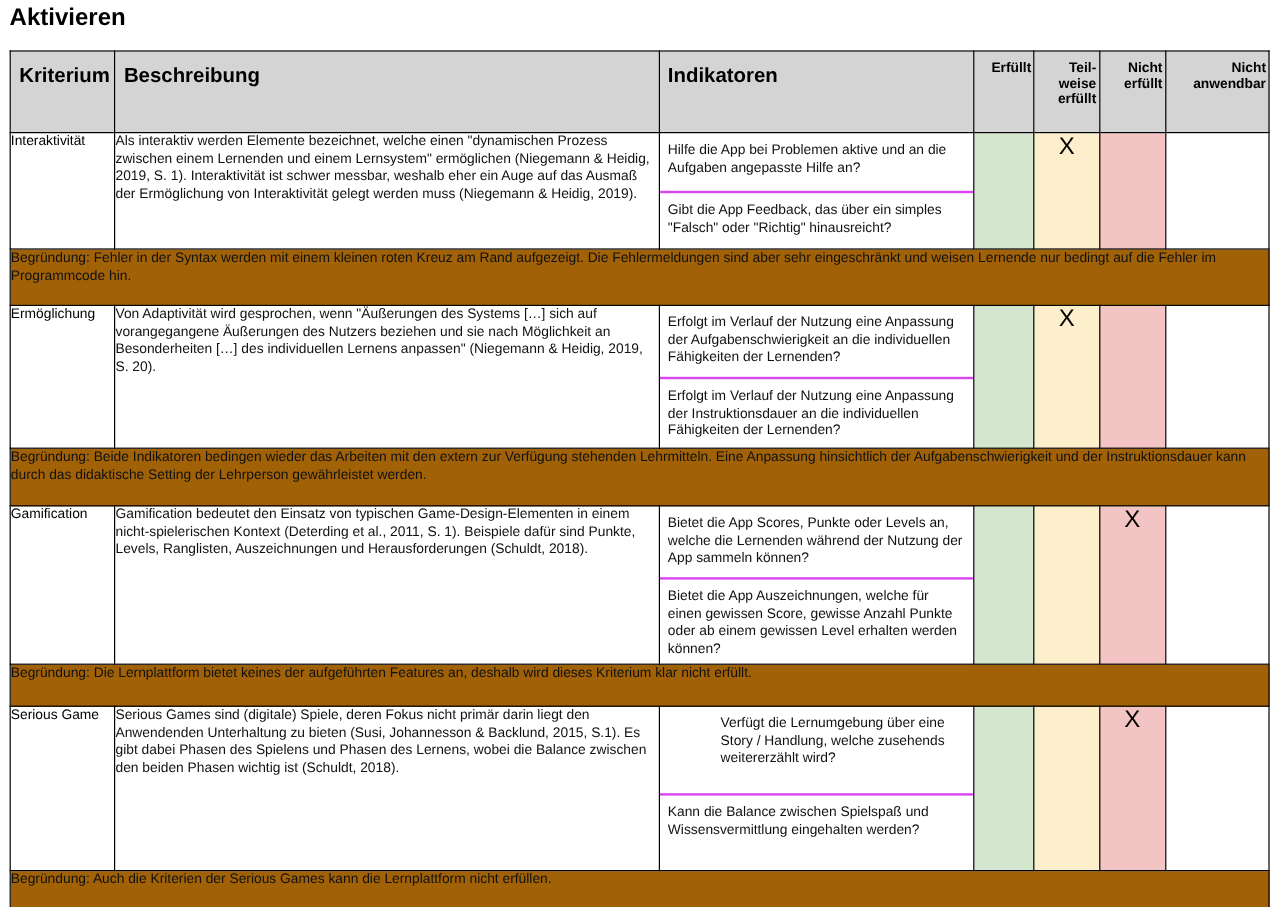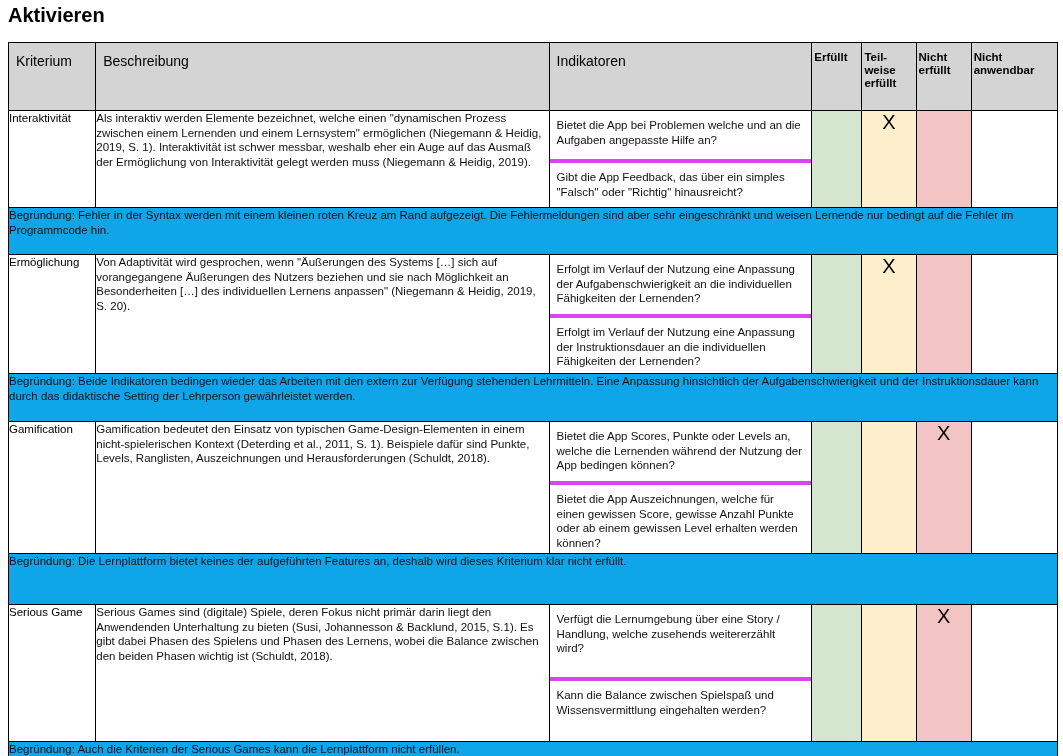--- a/index.html
+++ b/index.html
@@ -20,35 +20,35 @@
     }
     .c-krit { width: 87px; }
     .c-beschr { width: 452px; }
     .c-ind { width: 262px; }
     .c-erf { width: 50px; }
     .c-teil { width: 54px; }
     .c-nicht { width: 55px; }
     .c-na { width: 86px; }
 
     th.h { background: #d4d4d4; height: 57px; text-align: left; }
-    th.h.big { font-size: 14px; font-weight: normal; padding: 10px 7px 0 7px; }
-    th.h.small { font-size: 11.5px; font-weight: bold; text-align: left; padding: 8px 2px 0 2px; line-height: 13px; }
+    th.h.big { font-size: 17px; font-weight: bold; padding: 10px 7px 0 7px; }
+    th.h.small { font-size: 11.5px; font-weight: bold; text-align: right; padding: 8px 2px 0 2px; line-height: 13px; }
 
     td.krit { font-size: 11.5px; padding: 8px 7px; line-height: 14px; }
     td.beschr { font-size: 11.5px; padding: 8px 7px; line-height: 14.5px; color: #111; }
     td.ind { padding: 0; }
     .ind-cell { font-size: 11.5px; line-height: 14.5px; padding: 7px 7px; color: #111; box-sizing: border-box; }
-    .ind-cell + .ind-cell { border-top: 4px solid #d946ef; }
+    .ind-cell + .ind-cell { border-top: 2px solid #d946ef; }
     td.rate { vertical-align: middle; text-align: center; font-size: 20px; }
     td.rate.green { background: #d5e6cf; }
     td.rate.yellow { background: #fdefcb; }
     td.rate.red { background: #f2c4c4; }
     td.rate.white { background: #ffffff; }
     td.begr {
-      background: #0ea5e9; font-size: 11.5px; line-height: 14.5px;
+      background: #a16207; font-size: 11.5px; line-height: 14.5px;
       padding: 8px 7px; color: #111;
     }
     .mark { display: inline-block; }
   </style>
 </head>
 <body>
 
 <div class="title">Aktivieren</div>
 
 <table class="grid">
@@ -75,21 +75,21 @@
       <th class="h small" style="white-space:pre-line;">Nicht
 anwendbar</th>
     </tr>
   </thead>
   <tbody>
 
     <tr style="height:97px;margin-top:37px;">
       <td class="krit">Interaktivität</td>
       <td class="beschr">Als interaktiv werden Elemente bezeichnet, welche einen "dynamischen Prozess zwischen einem Lernenden und einem Lernsystem" ermöglichen (Niegemann &amp; Heidig, 2019, S. 1). Interaktivität ist schwer messbar, weshalb eher ein Auge auf das Ausmaß der Ermöglichung von Interaktivität gelegt werden muss (Niegemann &amp; Heidig, 2019).</td>
       <td class="ind">
-        <div class="ind-cell" style="height:48px;">Bietet die App bei Problemen welche und an die Aufgaben angepasste Hilfe an?</div>
+        <div class="ind-cell" style="height:48px;">Hilfe die App bei Problemen aktive und an die Aufgaben angepasste Hilfe an?</div>
         <div class="ind-cell" style="height:48px;">Gibt die App Feedback, das über ein simples "Falsch" oder "Richtig" hinausreicht?</div>
       </td>
       <td class="rate green"><span class="mark"></span></td>
       <td class="rate yellow"><span class="mark">X</span></td>
       <td class="rate red"><span class="mark"></span></td>
       <td class="rate white"><span class="mark"></span></td>
     </tr>
     <tr style="height:47px;">
       <td class="begr" colspan="7">Begründung: Fehler in der Syntax werden mit einem kleinen roten Kreuz am Rand aufgezeigt. Die Fehlermeldungen sind aber sehr eingeschränkt und weisen Lernende nur bedingt auf die Fehler im Programmcode hin.</td>
     </tr>
@@ -107,37 +107,37 @@
       <td class="rate white"><span class="mark"></span></td>
     </tr>
     <tr style="height:48px;">
       <td class="begr" colspan="7">Begründung: Beide Indikatoren bedingen wieder das Arbeiten mit den extern zur Verfügung stehenden Lehrmitteln. Eine Anpassung hinsichtlich der Aufgabenschwierigkeit und der Instruktionsdauer kann durch das didaktische Setting der Lehrperson gewährleistet werden.</td>
     </tr>
 
     <tr style="height:131px;">
       <td class="krit">Gamification</td>
       <td class="beschr">Gamification bedeutet den Einsatz von typischen Game-Design-Elementen in einem nicht-spielerischen Kontext (Deterding et al., 2011, S. 1). Beispiele dafür sind Punkte, Levels, Ranglisten, Auszeichnungen und Herausforderungen (Schuldt, 2018).</td>
       <td class="ind">
-        <div class="ind-cell" style="height:59px;">Bietet die App Scores, Punkte oder Levels an, welche die Lernenden während der Nutzung der App bedingen können?</div>
+        <div class="ind-cell" style="height:59px;">Bietet die App Scores, Punkte oder Levels an, welche die Lernenden während der Nutzung der App sammeln können?</div>
         <div class="ind-cell" style="height:72px;">Bietet die App Auszeichnungen, welche für einen gewissen Score, gewisse Anzahl Punkte oder ab einem gewissen Level erhalten werden können?</div>
       </td>
       <td class="rate green"><span class="mark"></span></td>
       <td class="rate yellow"><span class="mark"></span></td>
       <td class="rate red"><span class="mark">X</span></td>
       <td class="rate white"><span class="mark"></span></td>
     </tr>
-    <tr style="height:51px;">
+    <tr style="height:35px;">
       <td class="begr" colspan="7">Begründung: Die Lernplattform bietet keines der aufgeführten Features an, deshalb wird dieses Kriterium klar nicht erfüllt.</td>
     </tr>
 
     <tr style="height:108px;">
       <td class="krit">Serious Game</td>
       <td class="beschr">Serious Games sind (digitale) Spiele, deren Fokus nicht primär darin liegt den Anwendenden Unterhaltung zu bieten (Susi, Johannesson &amp; Backlund, 2015, S.1). Es gibt dabei Phasen des Spielens und Phasen des Lernens, wobei die Balance zwischen den beiden Phasen wichtig ist (Schuldt, 2018).</td>
       <td class="ind">
-        <div class="ind-cell" style="height:60px;">Verfügt die Lernumgebung über eine Story / Handlung, welche zusehends weitererzählt wird?</div>
+        <div class="ind-cell" style="height:60px;margin-left:44px;">Verfügt die Lernumgebung über eine Story / Handlung, welche zusehends weitererzählt wird?</div>
         <div class="ind-cell" style="height:64px;margin-top:12px;">Kann die Balance zwischen Spielspaß und Wissensvermittlung eingehalten werden?</div>
       </td>
       <td class="rate green"><span class="mark"></span></td>
       <td class="rate yellow"><span class="mark"></span></td>
       <td class="rate red"><span class="mark">X</span></td>
       <td class="rate white"><span class="mark"></span></td>
     </tr>
     <tr style="height:48px;">
       <td class="begr" colspan="7">Begründung: Auch die Kriterien der Serious Games kann die Lernplattform nicht erfüllen.</td>
     </tr>

